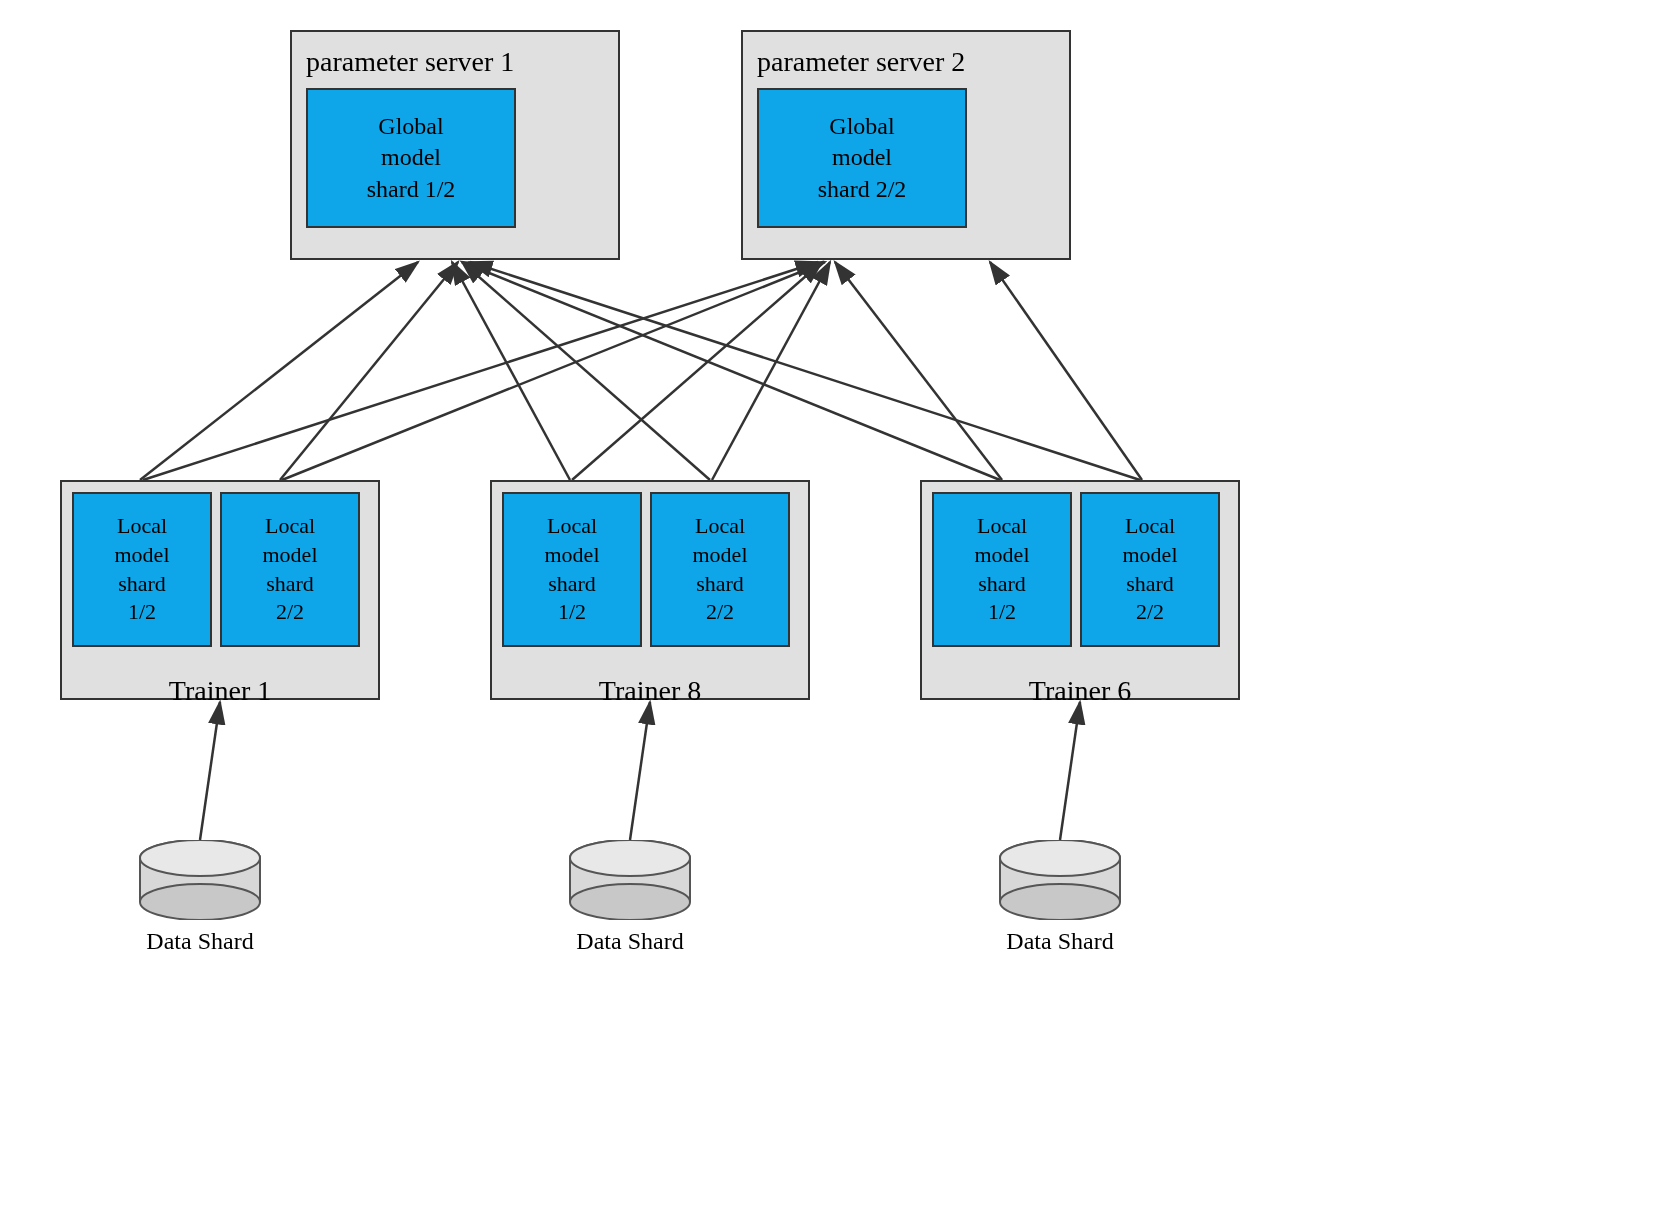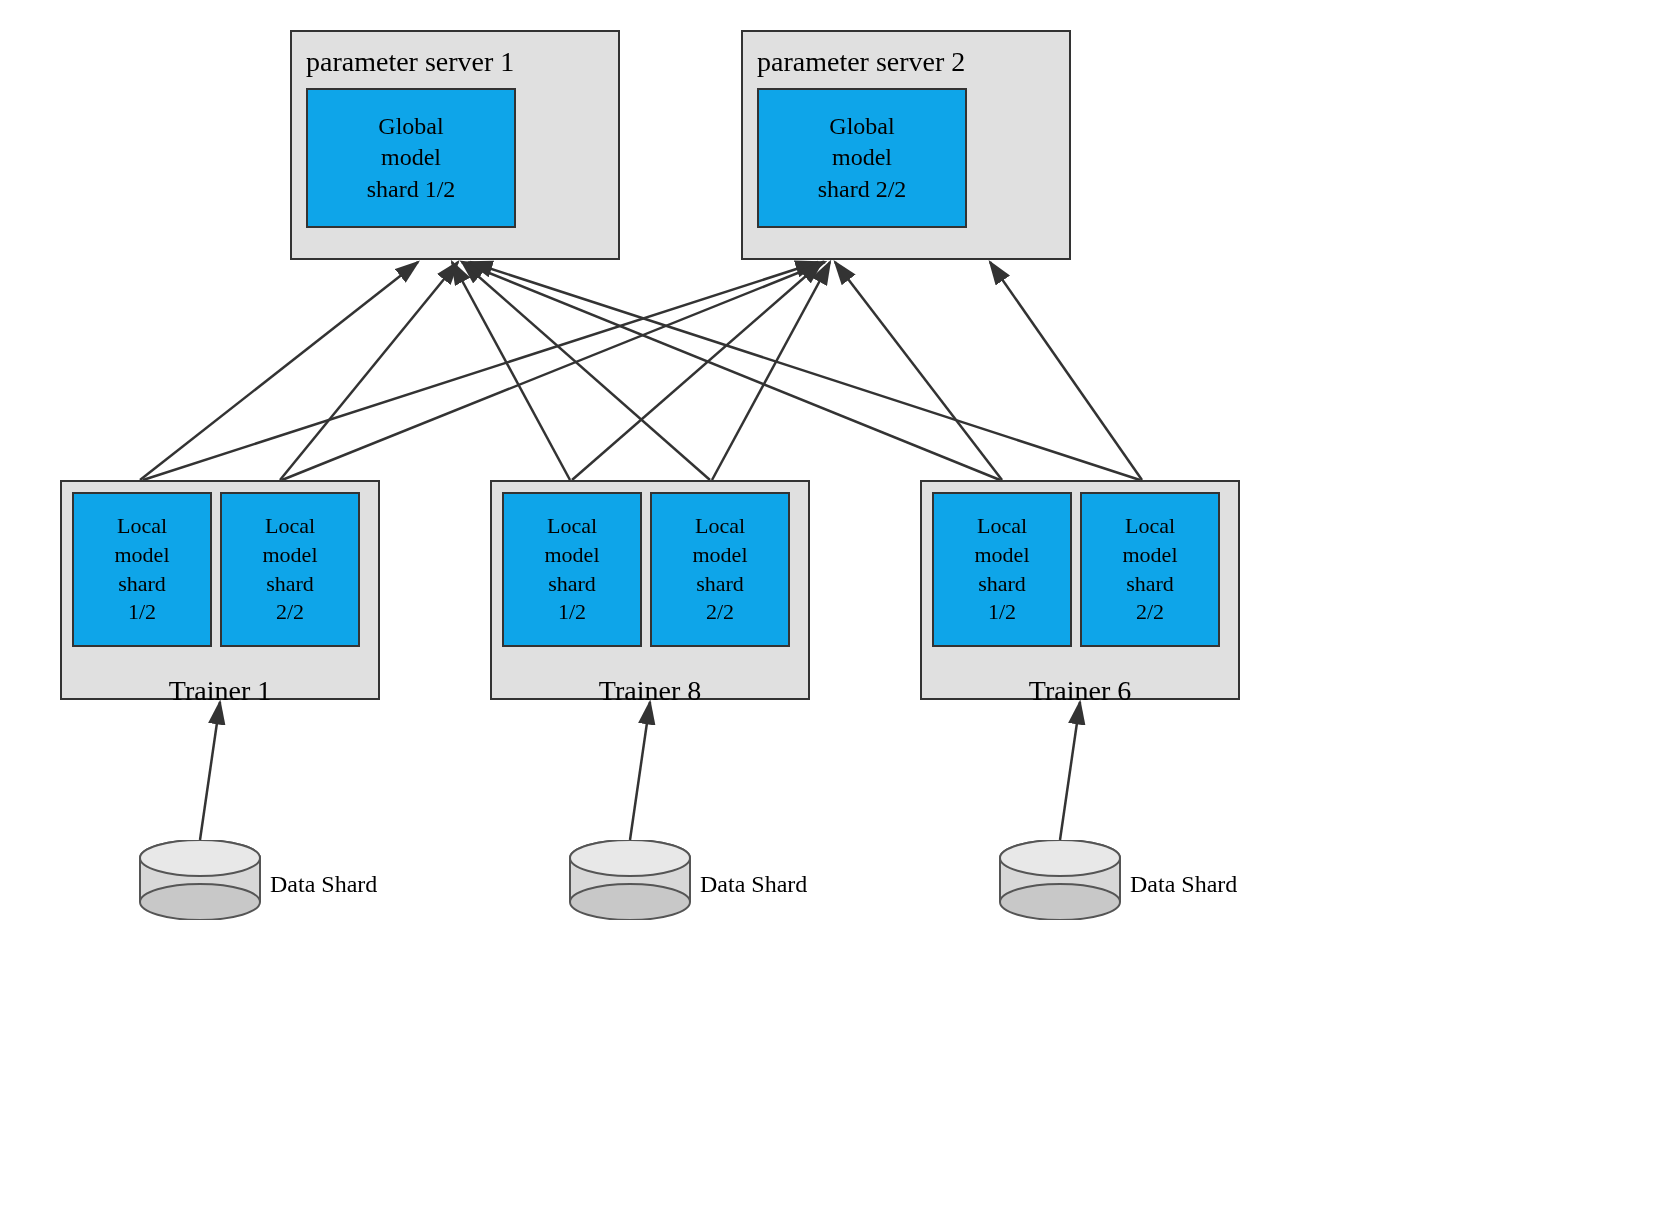--- a/index.html
+++ b/index.html
@@ -66,21 +66,21 @@
     }
     .trainer-label {
       font-size: 28px;
       text-align: center;
       margin-top: 20px;
     }
     
     .data-shard {
       position: absolute;
       display: flex;
-      flex-direction: row;
+      flex-direction: column;
       align-items: center;
     }
     .data-shard-label {
       font-size: 24px;
       margin-top: 8px;
       text-align: center;
     }
   </style>
 </head>
 <body>

